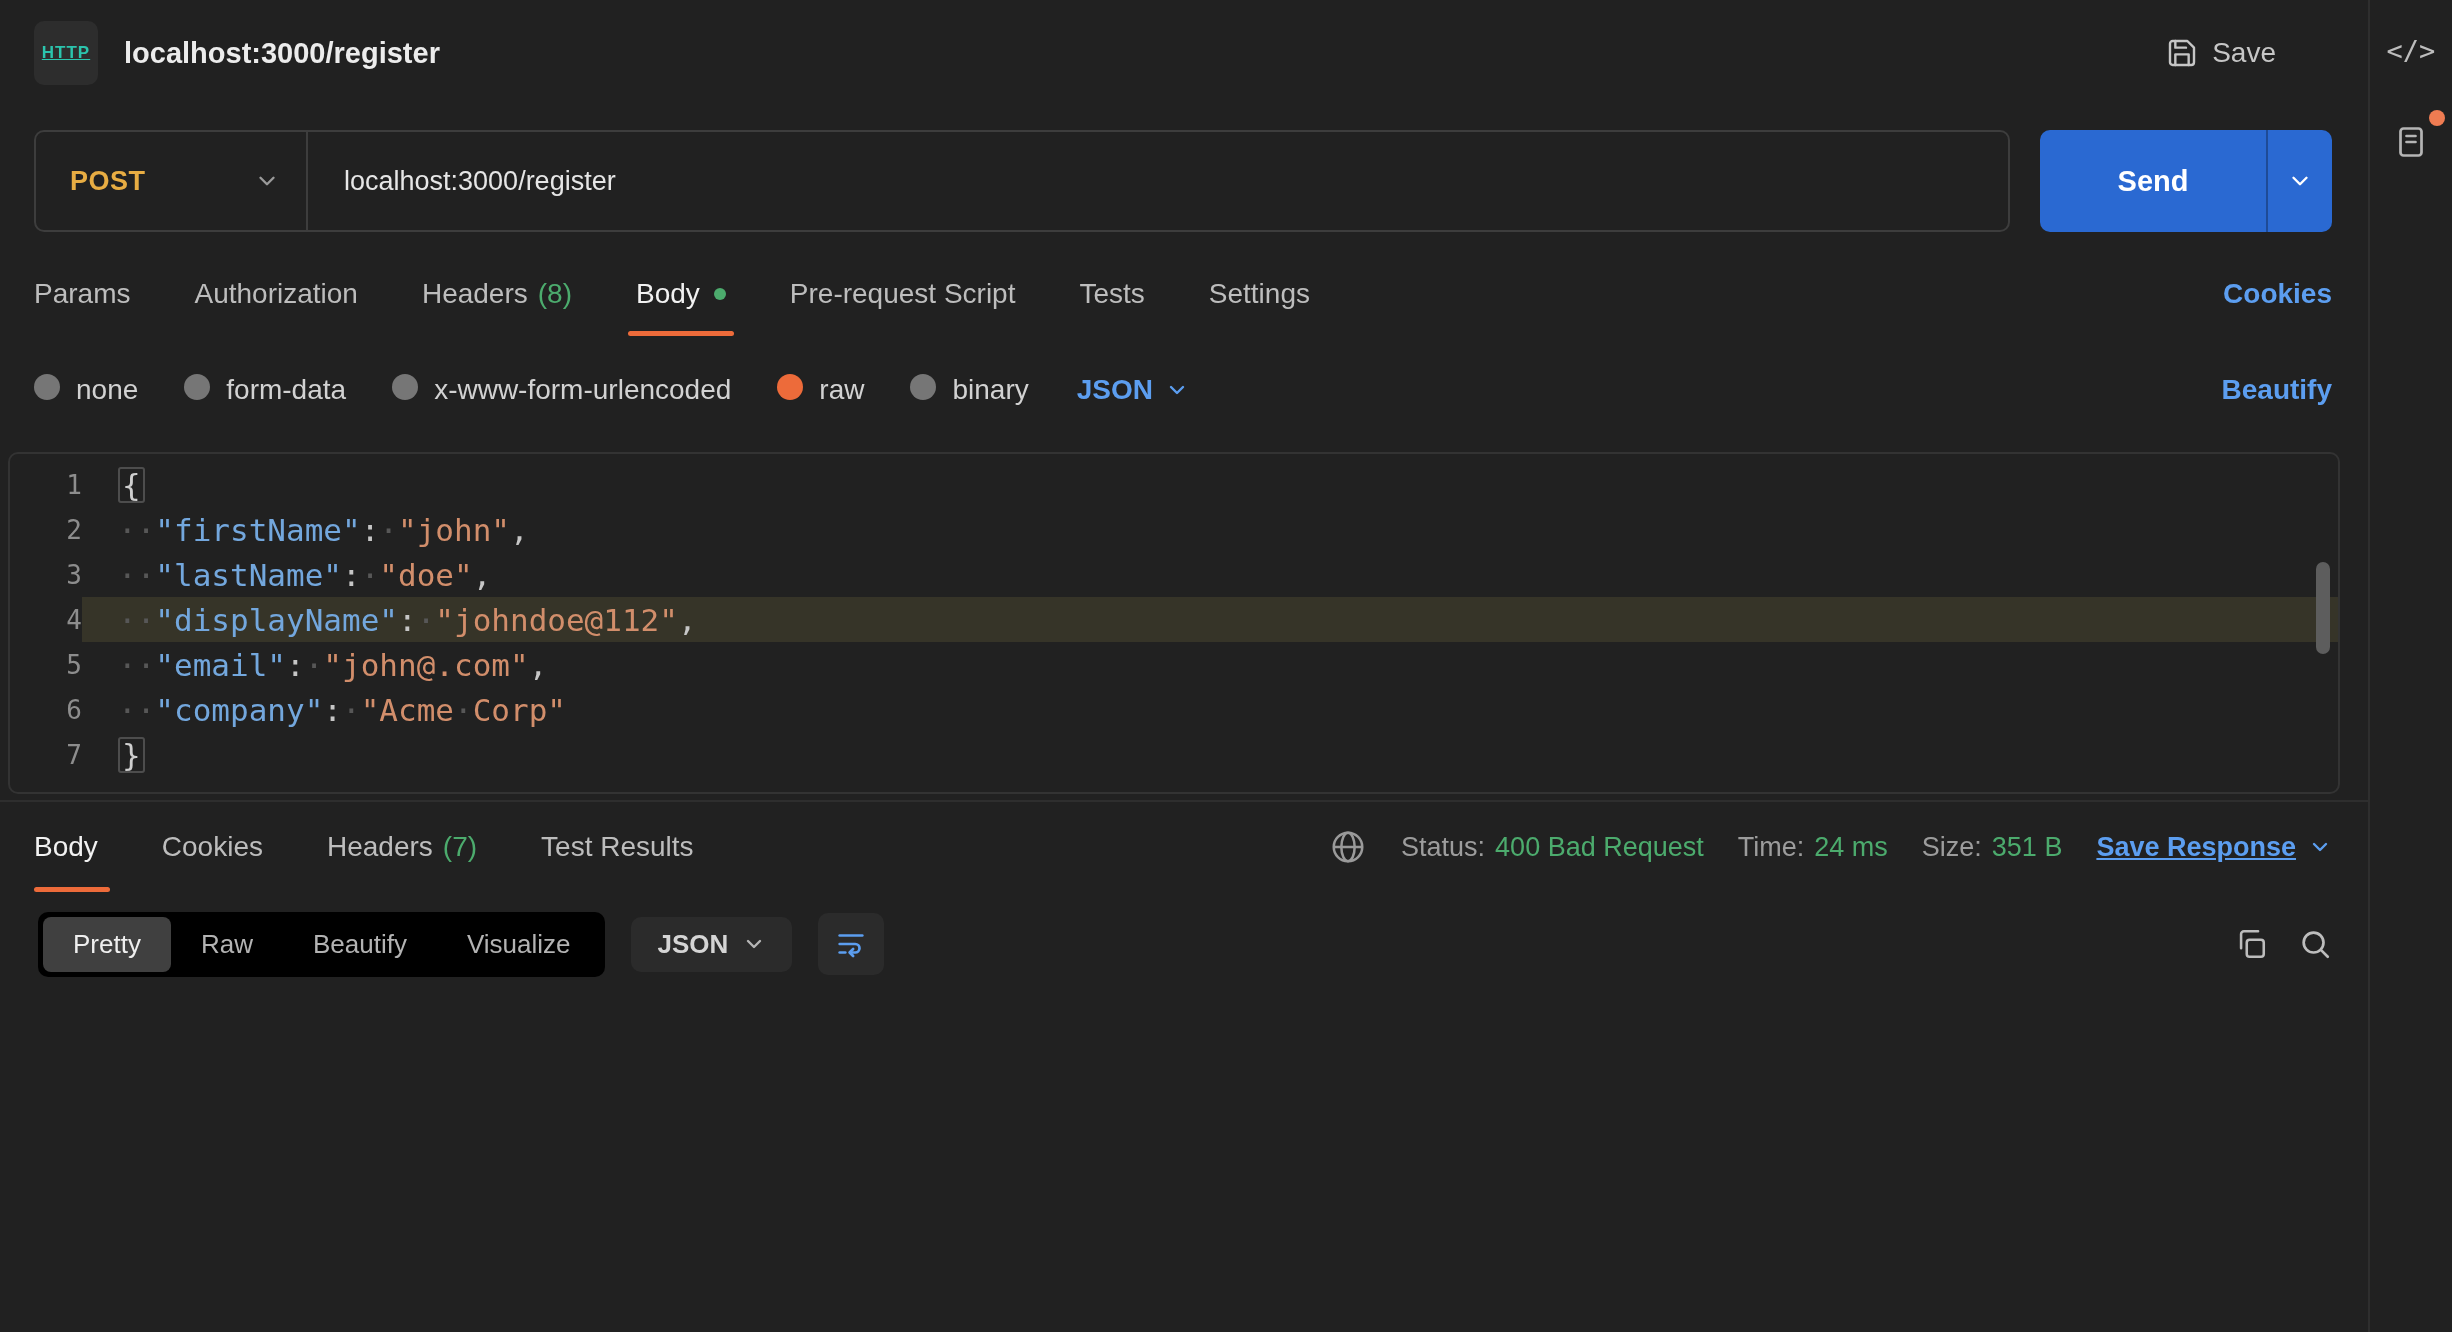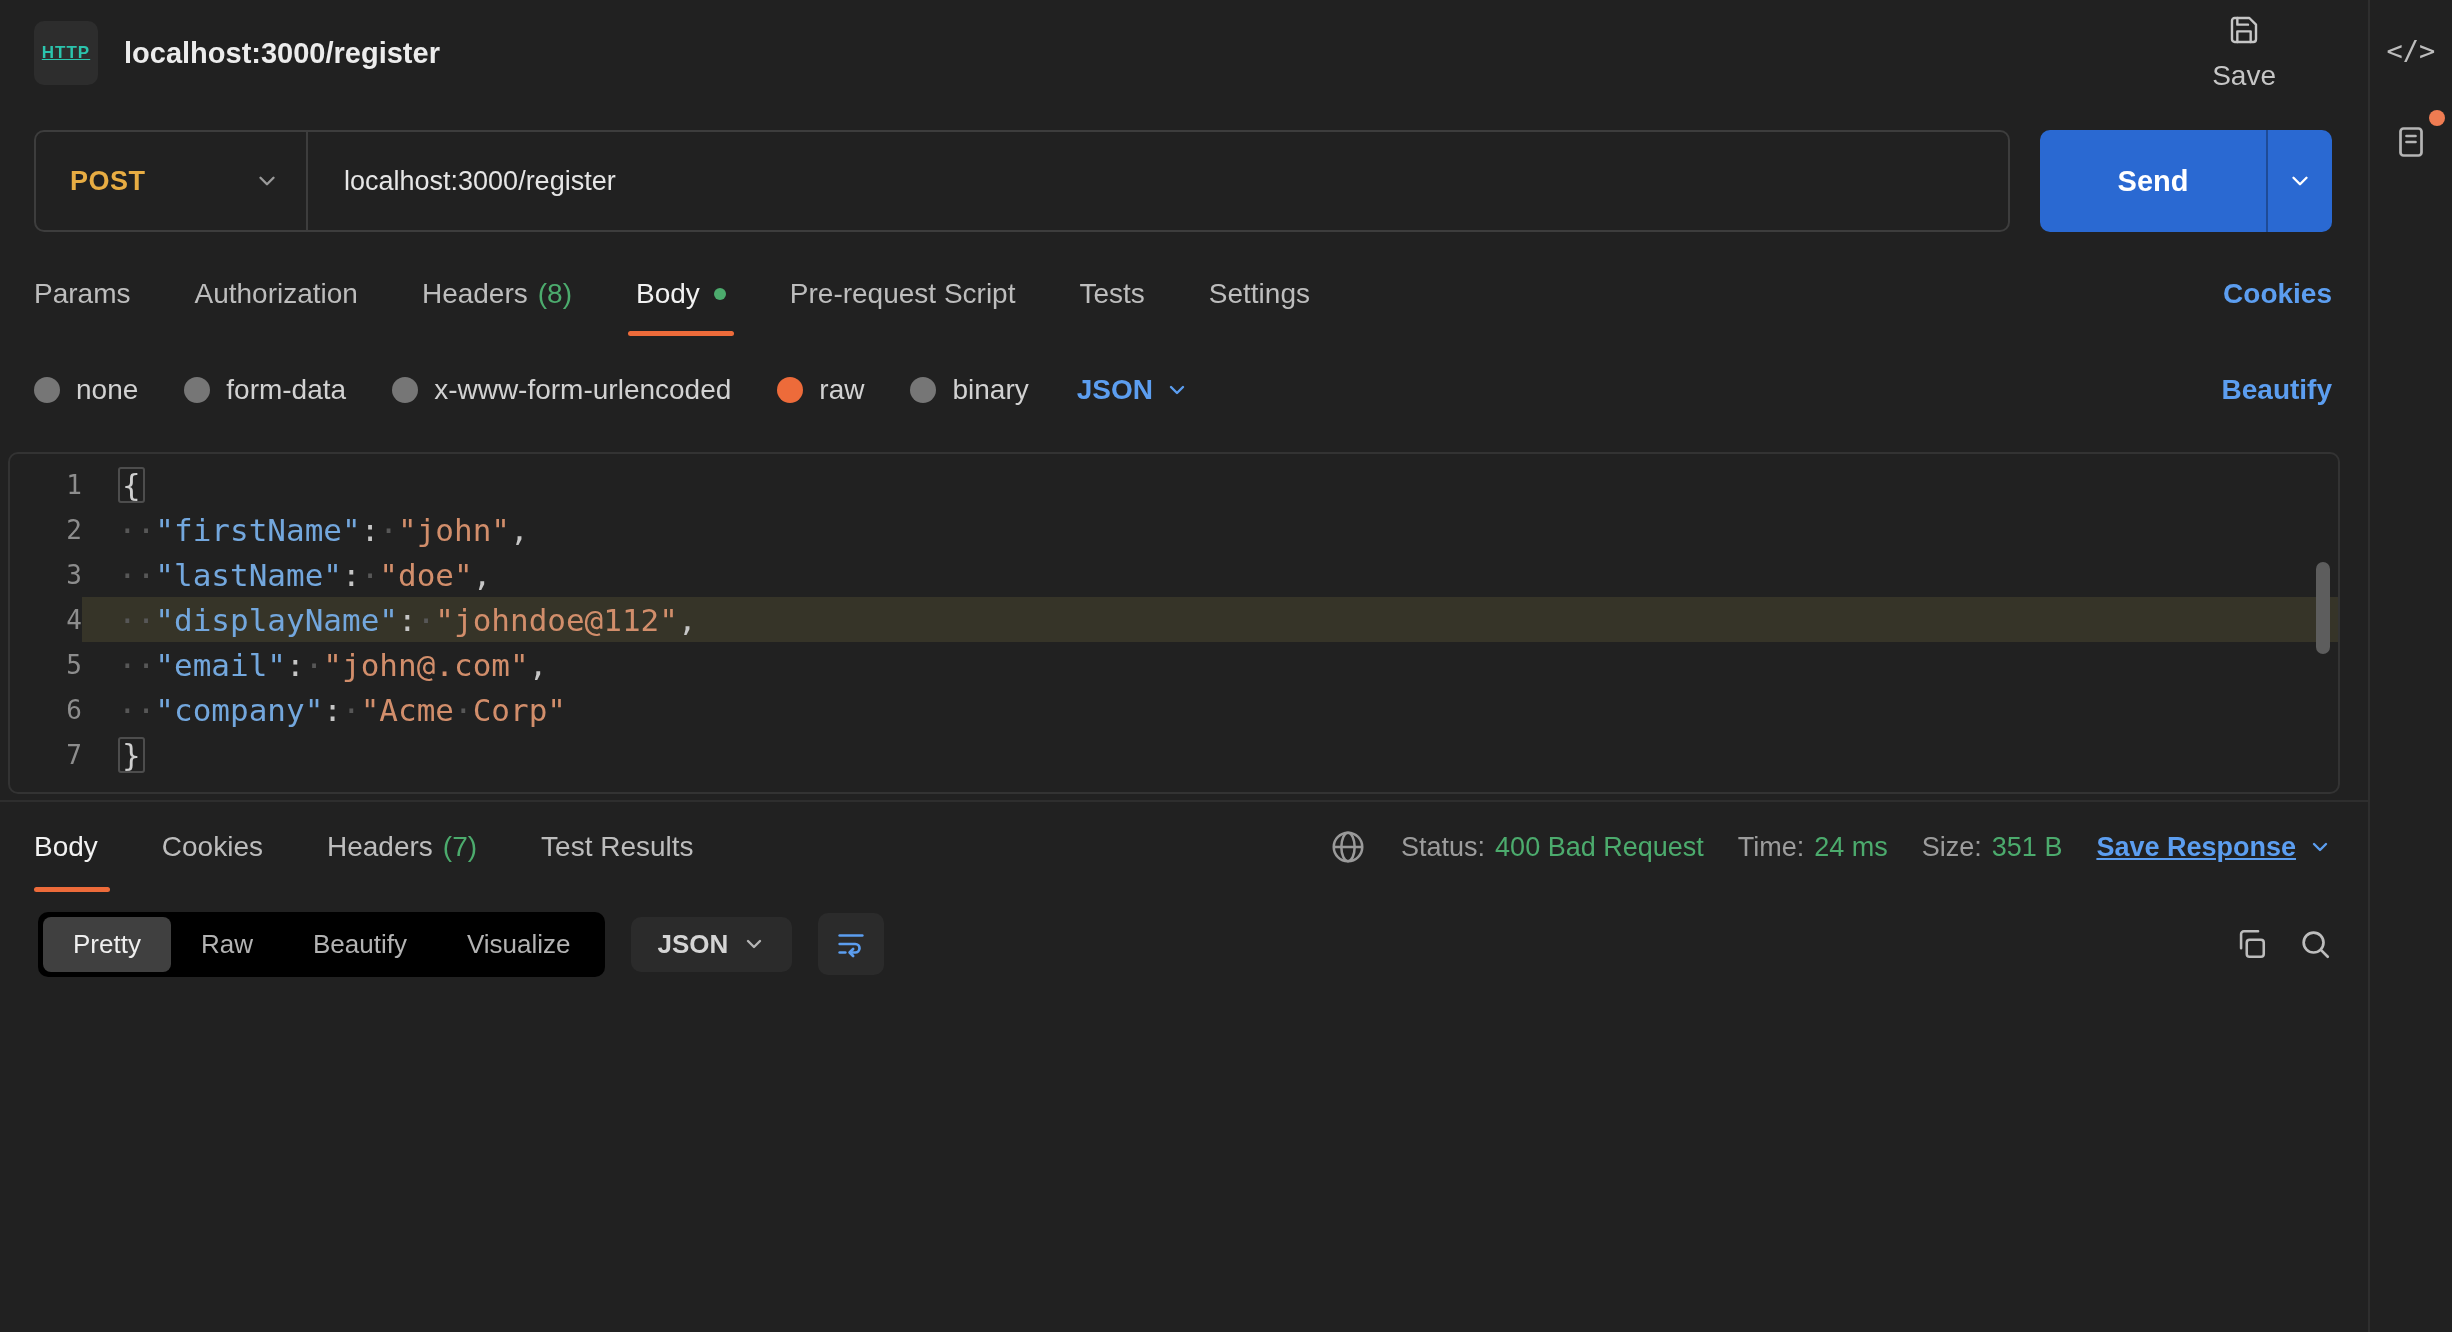--- a/index.html
+++ b/index.html
@@ -20,21 +20,21 @@
 
   
   .topbar { position:absolute; top:0; left:0; right:0; height:106px; display:flex;
             align-items:center; padding:0 92px 0 34px; }
   .http-badge { width:64px; height:64px; background:#2d2d2d; border-radius:10px;
                 display:flex; align-items:center; justify-content:center; }
   .http-badge span { color:var(--http-badge-teal,#2bc4ad); font-size:17px; font-weight:700;
                      letter-spacing:1px; text-decoration:underline; }
   .req-title { margin-left:26px; font-size:29px; font-weight:700; color:#ececec; }
   .save-btn { margin-left:auto; display:flex; align-items:center; gap:14px; color:#c6c6c6;
-              font-size:28px; cursor:pointer;flex-direction:column; }
+              font-size:28px; cursor:pointer; }
 
   
   .request-row { position:absolute; top:130px; left:34px; right:36px; height:102px; display:flex; }
   .url-box { flex:1; display:flex; align-items:center; border:2px solid #3d3d3d;
              border-radius:10px; margin-right:30px; background:#212121; }
   .method-select { width:272px; align-self:stretch; display:flex; align-items:center;
                    justify-content:space-between; padding:0 26px 0 34px;
                    border-right:2px solid #3d3d3d; cursor:pointer; }
   .method-label { color:var(--method-post-color,#e8ad43); font-weight:700; font-size:27px;
                   letter-spacing:.5px; }
@@ -60,21 +60,21 @@
   .tab .count { color:var(--success-green,#4cab6d); margin-left:10px; }
   .tab .dot { width:12px; height:12px; border-radius:50%; background:var(--success-green,#4cab6d);
               margin-left:14px; }
   .cookies-link { margin-left:auto; align-self:center; color:var(--link-blue,#5c9ef0);
                   font-size:28px; font-weight:600; cursor:pointer; }
 
   
   .modes-row { position:absolute; top:352px; left:34px; right:36px; height:76px; display:flex;
                align-items:center; }
   .modes { display:flex; gap:46px; align-items:center; }
-  .mode { display:flex; align-items:center; gap:16px; font-size:28px; color:#d2d2d2; cursor:pointer; }
+  .mode { display:flex; align-items:flex-start; gap:16px; font-size:28px; color:#d2d2d2; cursor:pointer; }
   .radio { width:26px; height:26px; border-radius:50%; background:#767676; }
   .mode.selected .radio { background:var(--accent-orange,#ed6b3a); }
   .lang-select { display:flex; align-items:center; gap:12px; color:var(--link-blue,#5c9ef0);
                  font-size:28px; font-weight:700; margin-left:48px; cursor:pointer; }
   .lang-select .caret { color:var(--link-blue,#5c9ef0); }
   .beautify-link { margin-left:auto; color:var(--link-blue,#5c9ef0); font-size:28px;
                    font-weight:600; cursor:pointer; }
 
   
   .editor { position:absolute; left:8px; right:28px; font-family:"DejaVu Sans Mono", monospace; }

